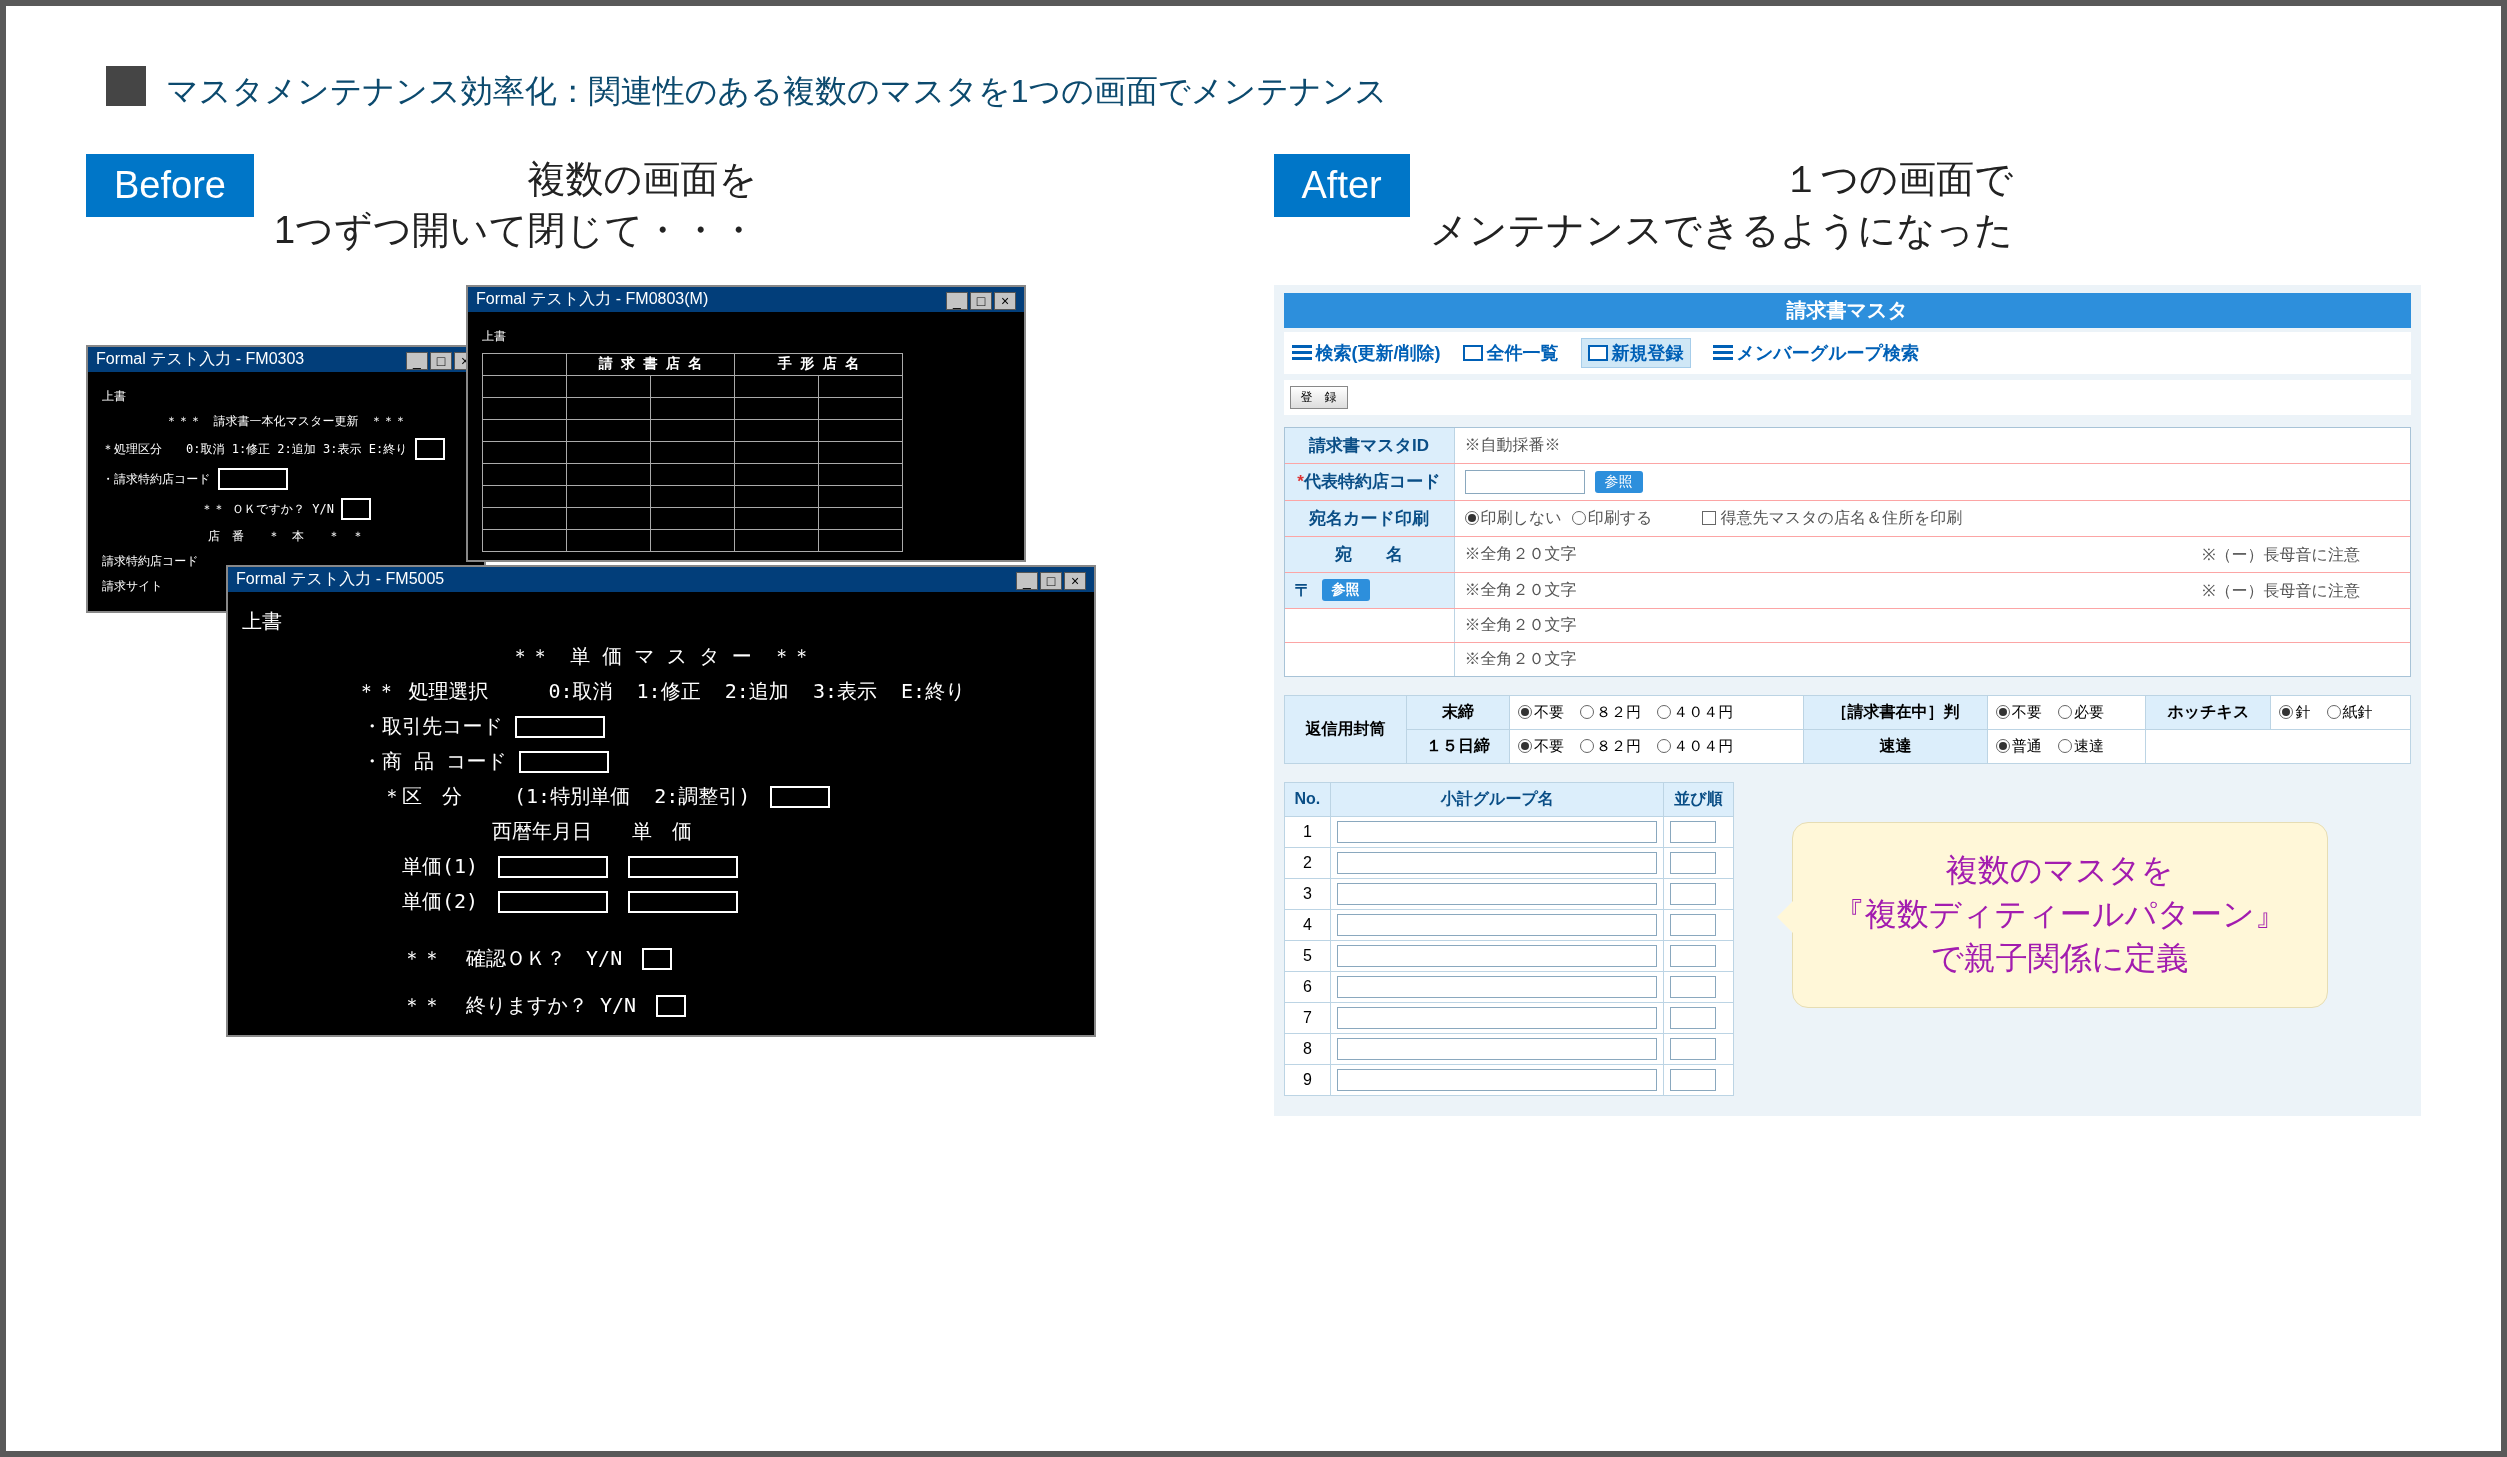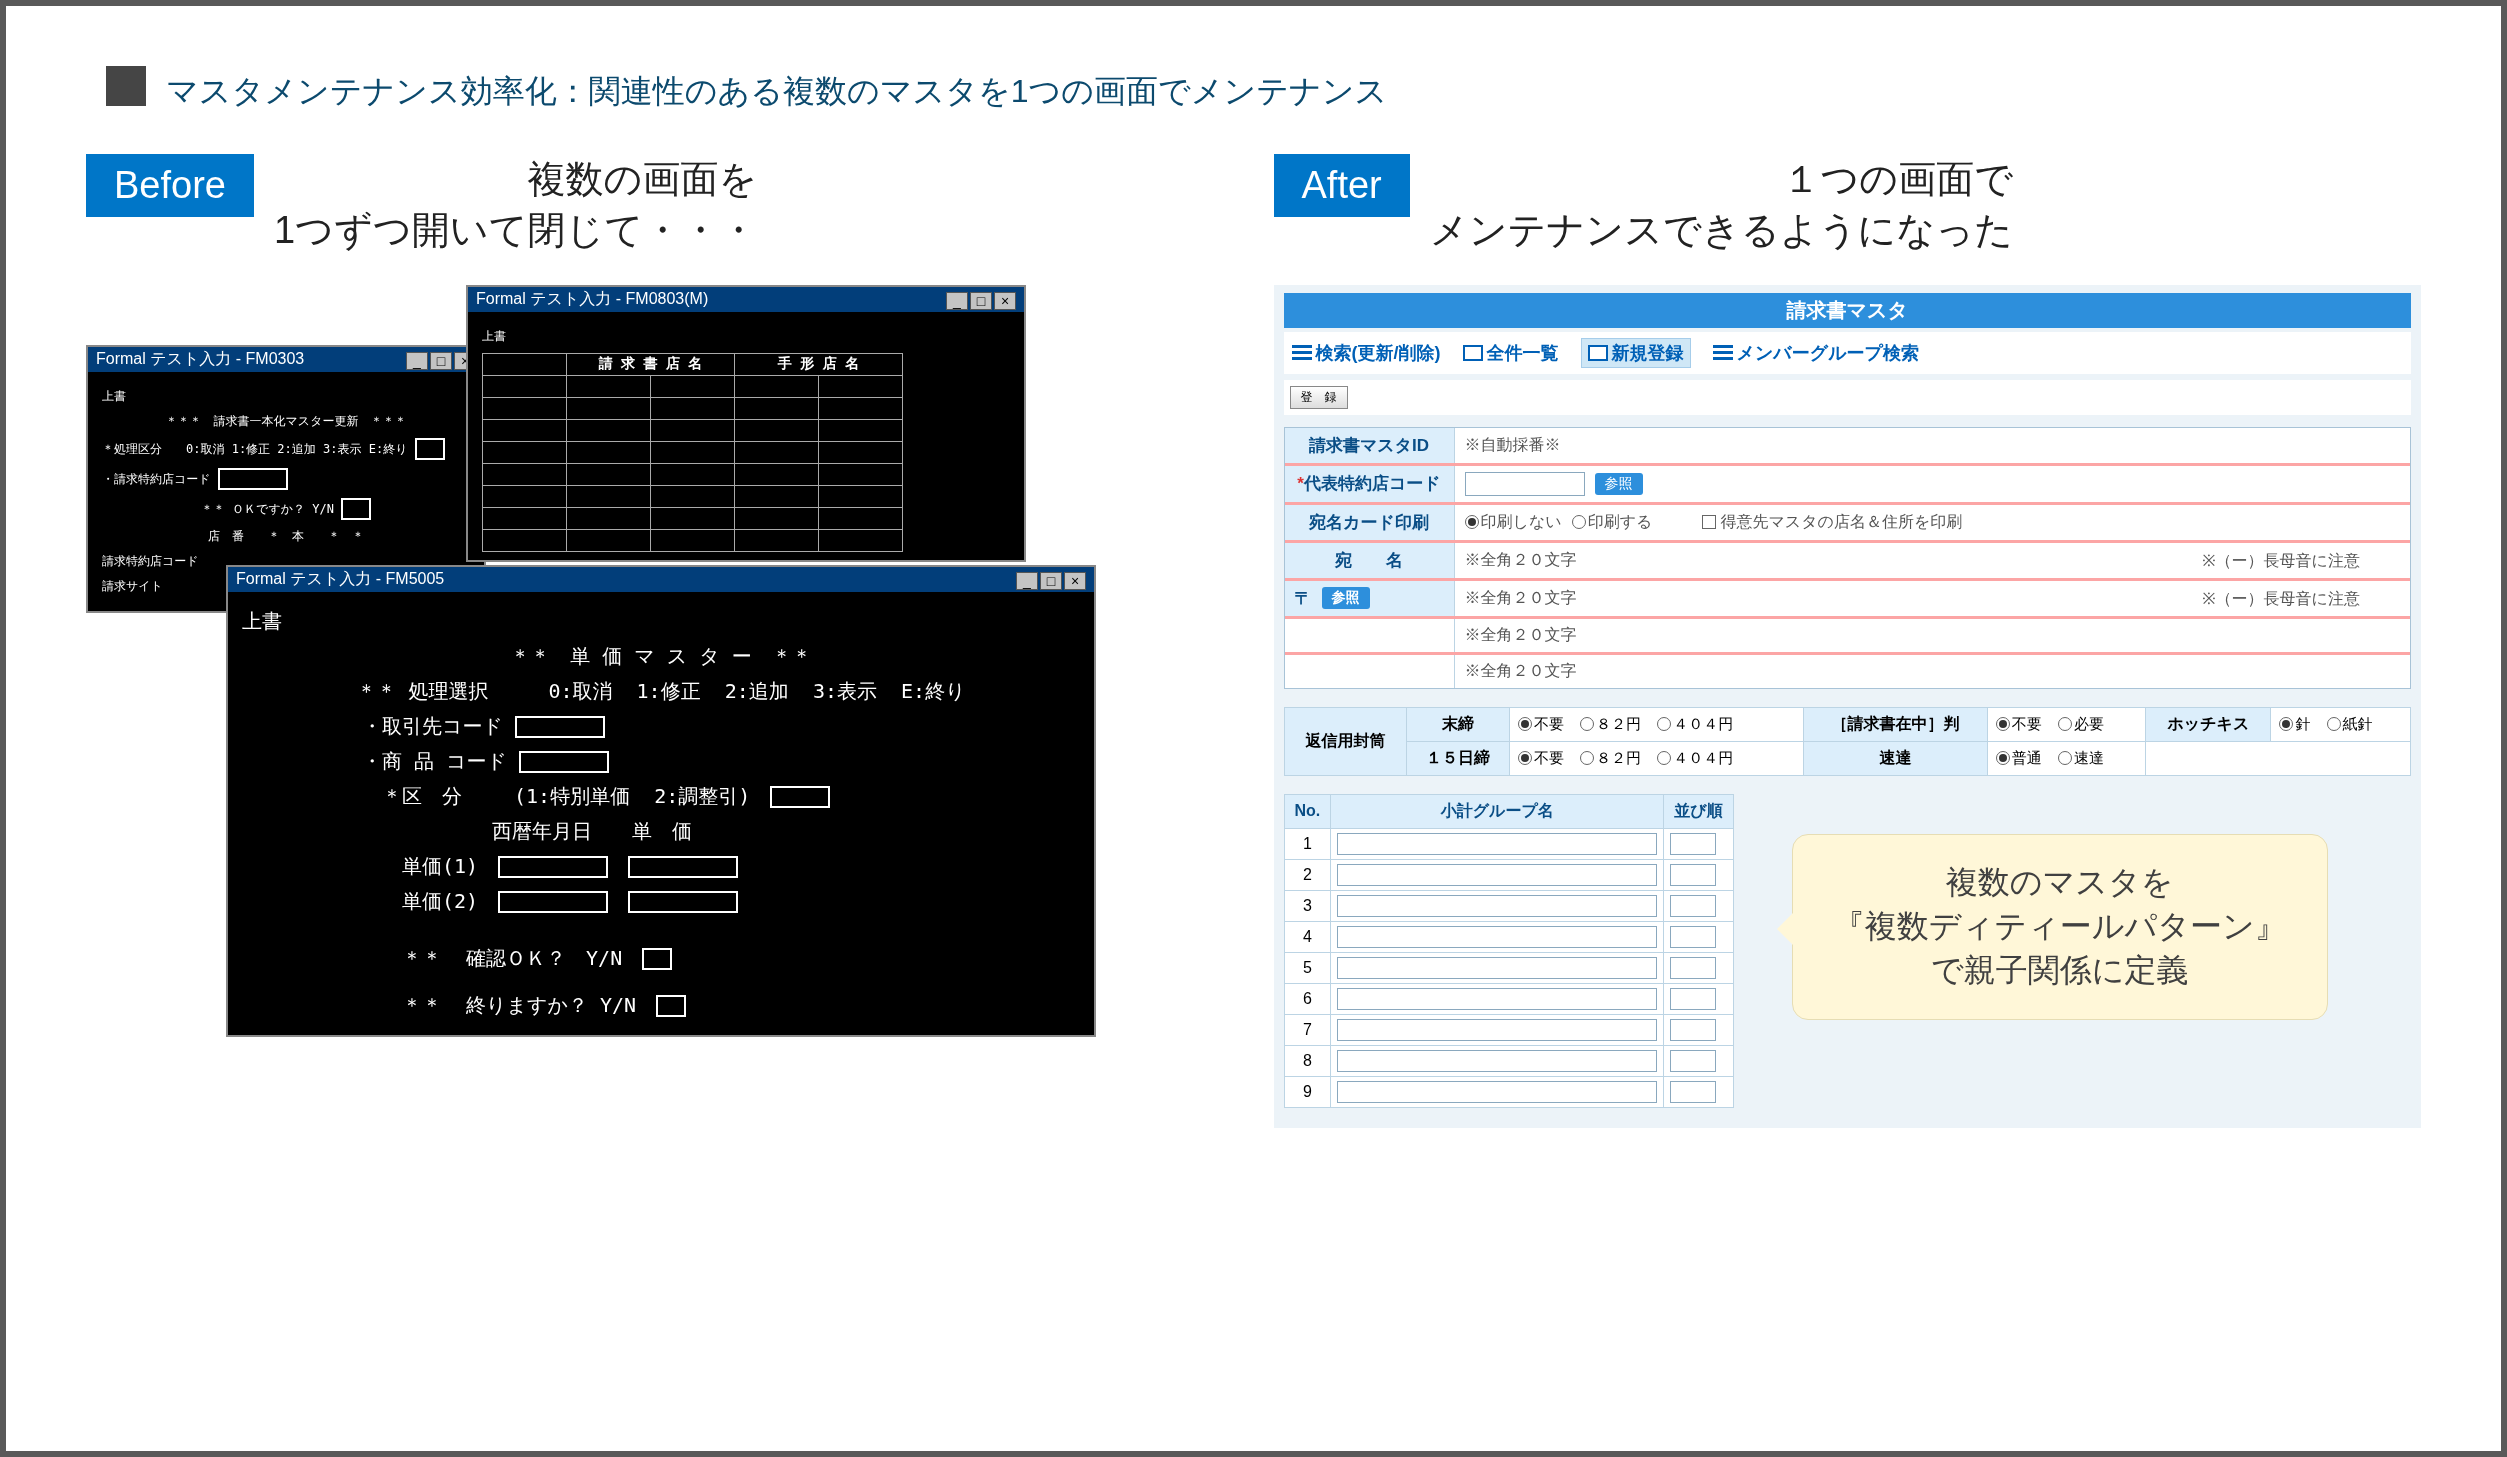--- a/index.html
+++ b/index.html
@@ -30,38 +30,38 @@
   .after-card { background:#ecf3f8; padding:8px 10px 20px; }
   .after-title { background:#2d8fdc; color:#fff; font-weight:bold; font-size:20px; text-align:center; padding:4px; }
   .after-tabs { background:#fff; margin-top:4px; padding:6px 8px; display:flex; gap:22px; font-size:18px; color:#0060b6; font-weight:bold; align-items:center;}
   .tab-ico { display:inline-block; width:20px; height:16px; margin-right:4px; vertical-align:-2px; background:#0060b6; }
   .tab-ico.lines{ background: repeating-linear-gradient(#0060b6,#0060b6 3px,#fff 3px,#fff 6px);}
   .tab-ico.doc{ background:#fff; border:2px solid #0060b6;}
   .tab-item.active{ background:#cfe7f6; border:1px solid #a6cdea; padding:2px 6px;}
   .reg-row{ background:#fff; margin-top:6px; padding:6px; }
   .btn-gray{ display:inline-block; border:1px solid #888; background:linear-gradient(#fff,#ddd); padding:2px 10px; font-size:12px; }
   .form-block{ background:#fff; margin-top:12px; border:1px solid #a8c3d7; }
-  .frow{ display:flex; border-bottom:3px solid #fca5a5; }
+  .frow{ display:flex; border-bottom:1px solid #fca5a5; }
   .frow:last-child{ border-bottom:none;}
   .fh{ background:#dceefb; border-right:1px solid #bcd4e4; padding:6px 10px; font-size:17px; color:#0a4e86; font-weight:bold; min-width:170px; display:flex; align-items:center; justify-content:center;}
   .fh.req::before{ content:"* "; color:#d33; }
   .fc{ flex:1; padding:6px 10px; font-size:16px; color:#555; display:flex; align-items:center; gap:10px; flex-wrap:wrap;}
   .txt-in{ border:1px solid #8aa8be; height:24px; width:120px; background:#fff;}
   .mini-btn{ background:#2d8fdc; color:#fff; font-size:14px; padding:2px 10px; border-radius:3px;}
   
   .opt-table{ width:100%; border-collapse:collapse; margin-top:18px; background:#fff;}
   .opt-table th{ background:#dceefb; color:#000000; font-size:16px; padding:6px 8px; border:1px solid #bcd4e4;}
   .opt-table td{ border:1px solid #bcd4e4; padding:6px 8px; font-size:15px;}
   .sub-grid{ display:flex; gap:18px; margin-top:18px; align-items:flex-start;}
   .sg-table{ border-collapse:collapse; background:#fff;}
   .sg-table th{ background:#dceefb; color:#0a4e86; padding:6px 10px; border:1px solid #bcd4e4; font-size:16px;}
   .sg-table td{ border:1px solid #bcd4e4; padding:4px 6px;}
   .sg-table input{ width:320px; height:22px; border:1px solid #8aa8be;}
   .sg-table input.small{ width:46px;}
-  .callout{ background:#fff7d8; border:1px solid #e6ddb4; border-radius:16px; padding:26px 40px; font-size:32px; color:#404040; text-align:center; position:relative; margin-left:40px; margin-top:40px;}
+  .callout{ background:#fff7d8; border:1px solid #e6ddb4; border-radius:16px; padding:26px 40px; font-size:32px; color:#a21caf; text-align:center; position:relative; margin-left:40px; margin-top:40px;}
   .callout::before{ content:""; position:absolute; left:-40px; top:70px; border:24px solid transparent; border-right-color:#fff7d8;}
   .radio-dot{ display:inline-block; width:14px; height:14px; border:1px solid #666; border-radius:50%; vertical-align:-2px; margin-right:2px;}
   .radio-dot.on::after{ content:""; display:block; width:8px; height:8px; background:#333; border-radius:50%; margin:2px;}
   .chk{ display:inline-block; width:14px; height:14px; border:1px solid #666; vertical-align:-2px; margin-right:4px;}
 </style>
 </head>
 <body>
 
 <div class="page">
   <div class="page-title">

